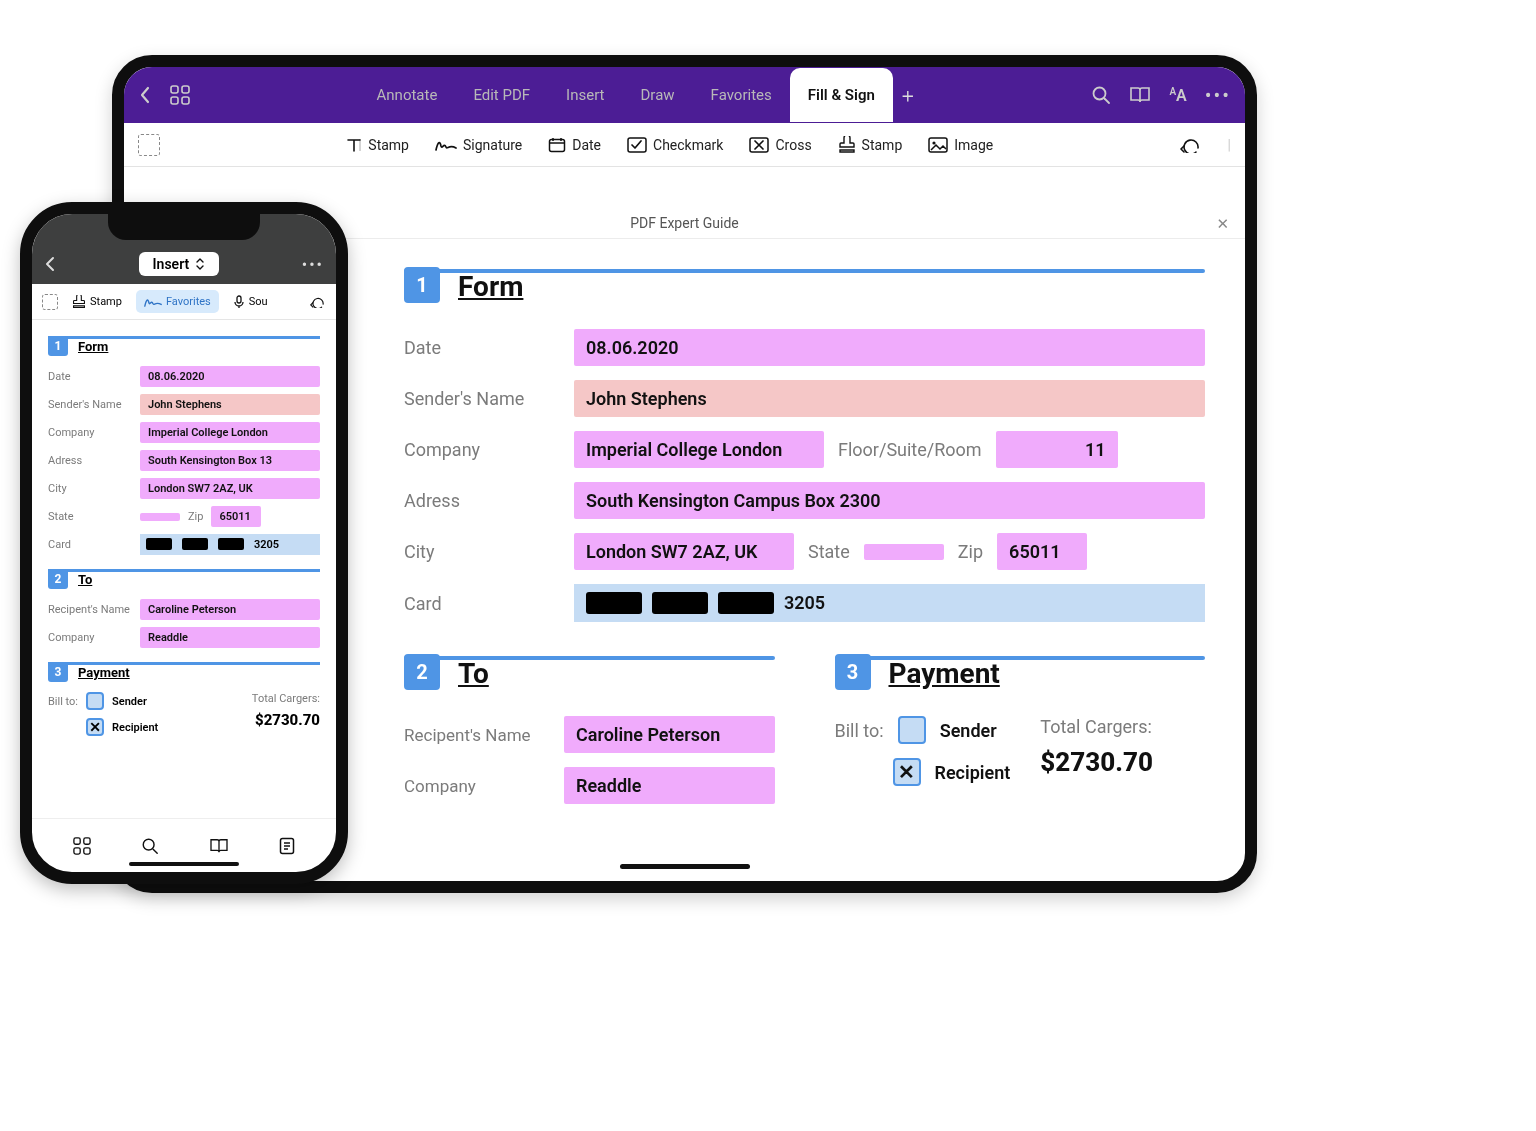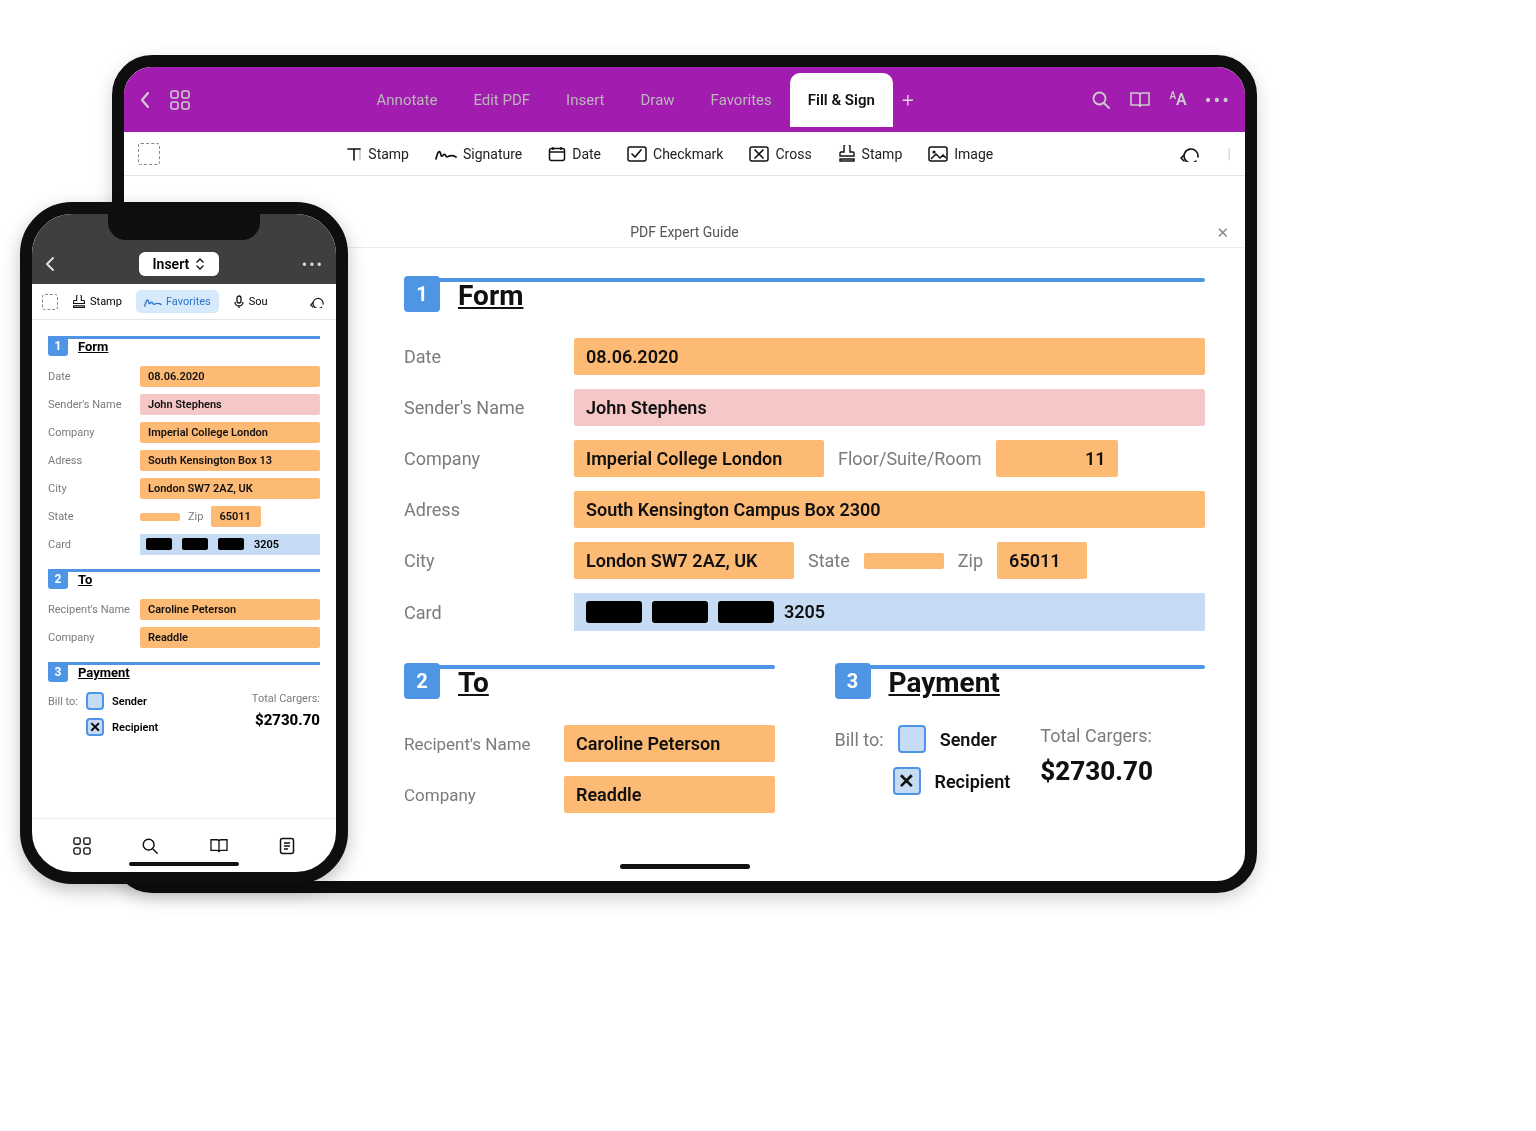--- a/index.html
+++ b/index.html
@@ -27,22 +27,22 @@
 }
 .ipad-inner {
   width: 100%;
   height: 100%;
   display: flex;
   flex-direction: column;
 }
 
 
 .topbar {
-  background: #a21caf;
-  height: 65px;
+  background: #4c1d95;
+  height: 56px;
   display: flex;
   align-items: center;
   color: #b8b8b8;
   font-size: 15px;
   padding: 0 14px;
   gap: 3px;
 }
 .topbar .left { display:flex; align-items:center; gap:18px; }
 .topbar .center { flex:1; display:flex; justify-content:center; align-items:center; gap:0; }
 .topbar .right { display:flex; align-items:center; gap:18px; }
@@ -134,21 +134,21 @@
   gap:0;
   margin-bottom: 14px;
   font-size:18px;
 }
 .form-row .lbl {
   width: 170px;
   color:#7b7b7b;
   font-size:18px;
 }
 .fill {
-  background:#fdba74;
+  background:#f0abfc;
   padding: 8px 12px;
   font-weight:600;
   color:#111;
   border-radius:2px;
 }
 .fill.pink { background:#f5c7c7; }
 .fill.grow { flex:1; }
 .inline-lbl { color:#7b7b7b; margin:0 14px; }
 
 .card-field {

